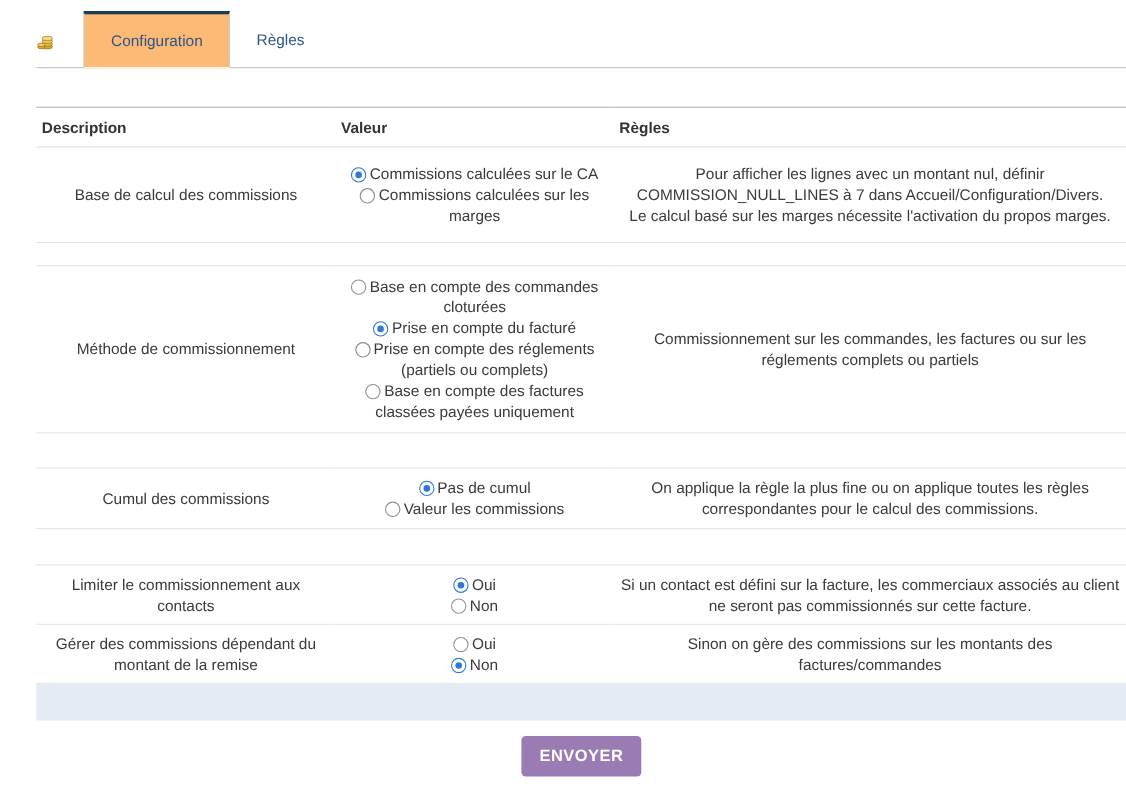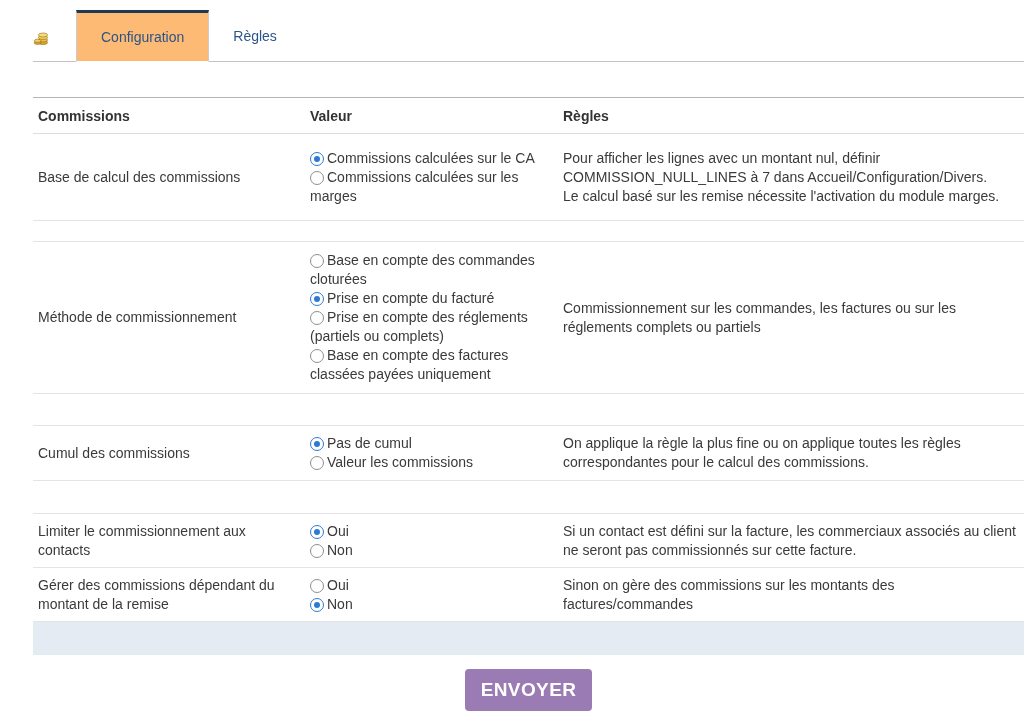--- a/index.html
+++ b/index.html
@@ -54,20 +54,21 @@
     height:36px; padding:0 5px; box-sizing:border-box;
     border-bottom:1px solid #dddddd;
     vertical-align:middle; font-size:14px;
   }
   td {
     padding:7px 5px;
     border-bottom:1px solid #e4e4e4;
     vertical-align:middle;
     line-height:19px;
     box-sizing:border-box;
+    text-align:center;
   }
   tr.spacer td, tr.band td { padding:0; }
   tr.band td { background:#e5ebf2; border-bottom:none; }
 
   
   tr.r0 { height:87px; }
   tr.r1 { height:21px; }
   tr.r2 { height:152px; }
   tr.r3 { height:32px; }
   tr.r4 { height:55px;margin-left:14px; }
@@ -98,21 +99,21 @@
 
   
   .footer-actions { width:991px; margin-left:33px; text-align:center; }
   .btn-submit {
     margin-top:14px;
     background:#9b7bb3;
     color:#ffffff;
     border:none;
     border-radius:4px;
     font-family:"Liberation Sans","DejaVu Sans",sans-serif;
-    font-size:19px;
+    font-size:15px;
     font-weight:bold;
     letter-spacing:0.4px;
     padding:10px 16px;
     cursor:pointer;
   }
 </style>
 </head>
 <body>
 
 <div class="tabbar">
@@ -133,35 +134,35 @@
 
 <div class="table-wrap">
   <table class="cfg">
     <colgroup>
         <col class="c-desc">
         <col class="c-val">
         <col class="c-det">
       </colgroup>
     <thead>
       <tr>
-        <th>Commissions</th>
+        <th>Description</th>
         <th>Valeur</th>
         <th>Règles</th>
       </tr>
     </thead>
     <tbody>
         <tr class="r0 data">
           <td class="desc">Base de calcul des commissions</td>
           <td class="val">
             <div class="opt"><span class="radio checked"></span><span class="opt-label">Commissions calculées sur le CA</span></div>
             <div class="opt"><span class="radio"></span><span class="opt-label">Commissions calculées sur les marges</span></div>
           </td>
           <td class="det">
             <div>Pour afficher les lignes avec un montant nul, définir COMMISSION_NULL_LINES à 7 dans Accueil/Configuration/Divers.</div>
-            <div>Le calcul basé sur les remise nécessite l'activation du module marges.</div>
+            <div>Le calcul basé sur les marges nécessite l'activation du propos marges.</div>
           </td>
         </tr>
         <tr class="r1 spacer">
           <td colspan="3"></td>
         </tr>
         <tr class="r2 data">
           <td class="desc">Méthode de commissionnement</td>
           <td class="val">
             <div class="opt"><span class="radio"></span><span class="opt-label">Base en compte des commandes cloturées</span></div>
             <div class="opt"><span class="radio checked"></span><span class="opt-label">Prise en compte du facturé</span></div>

